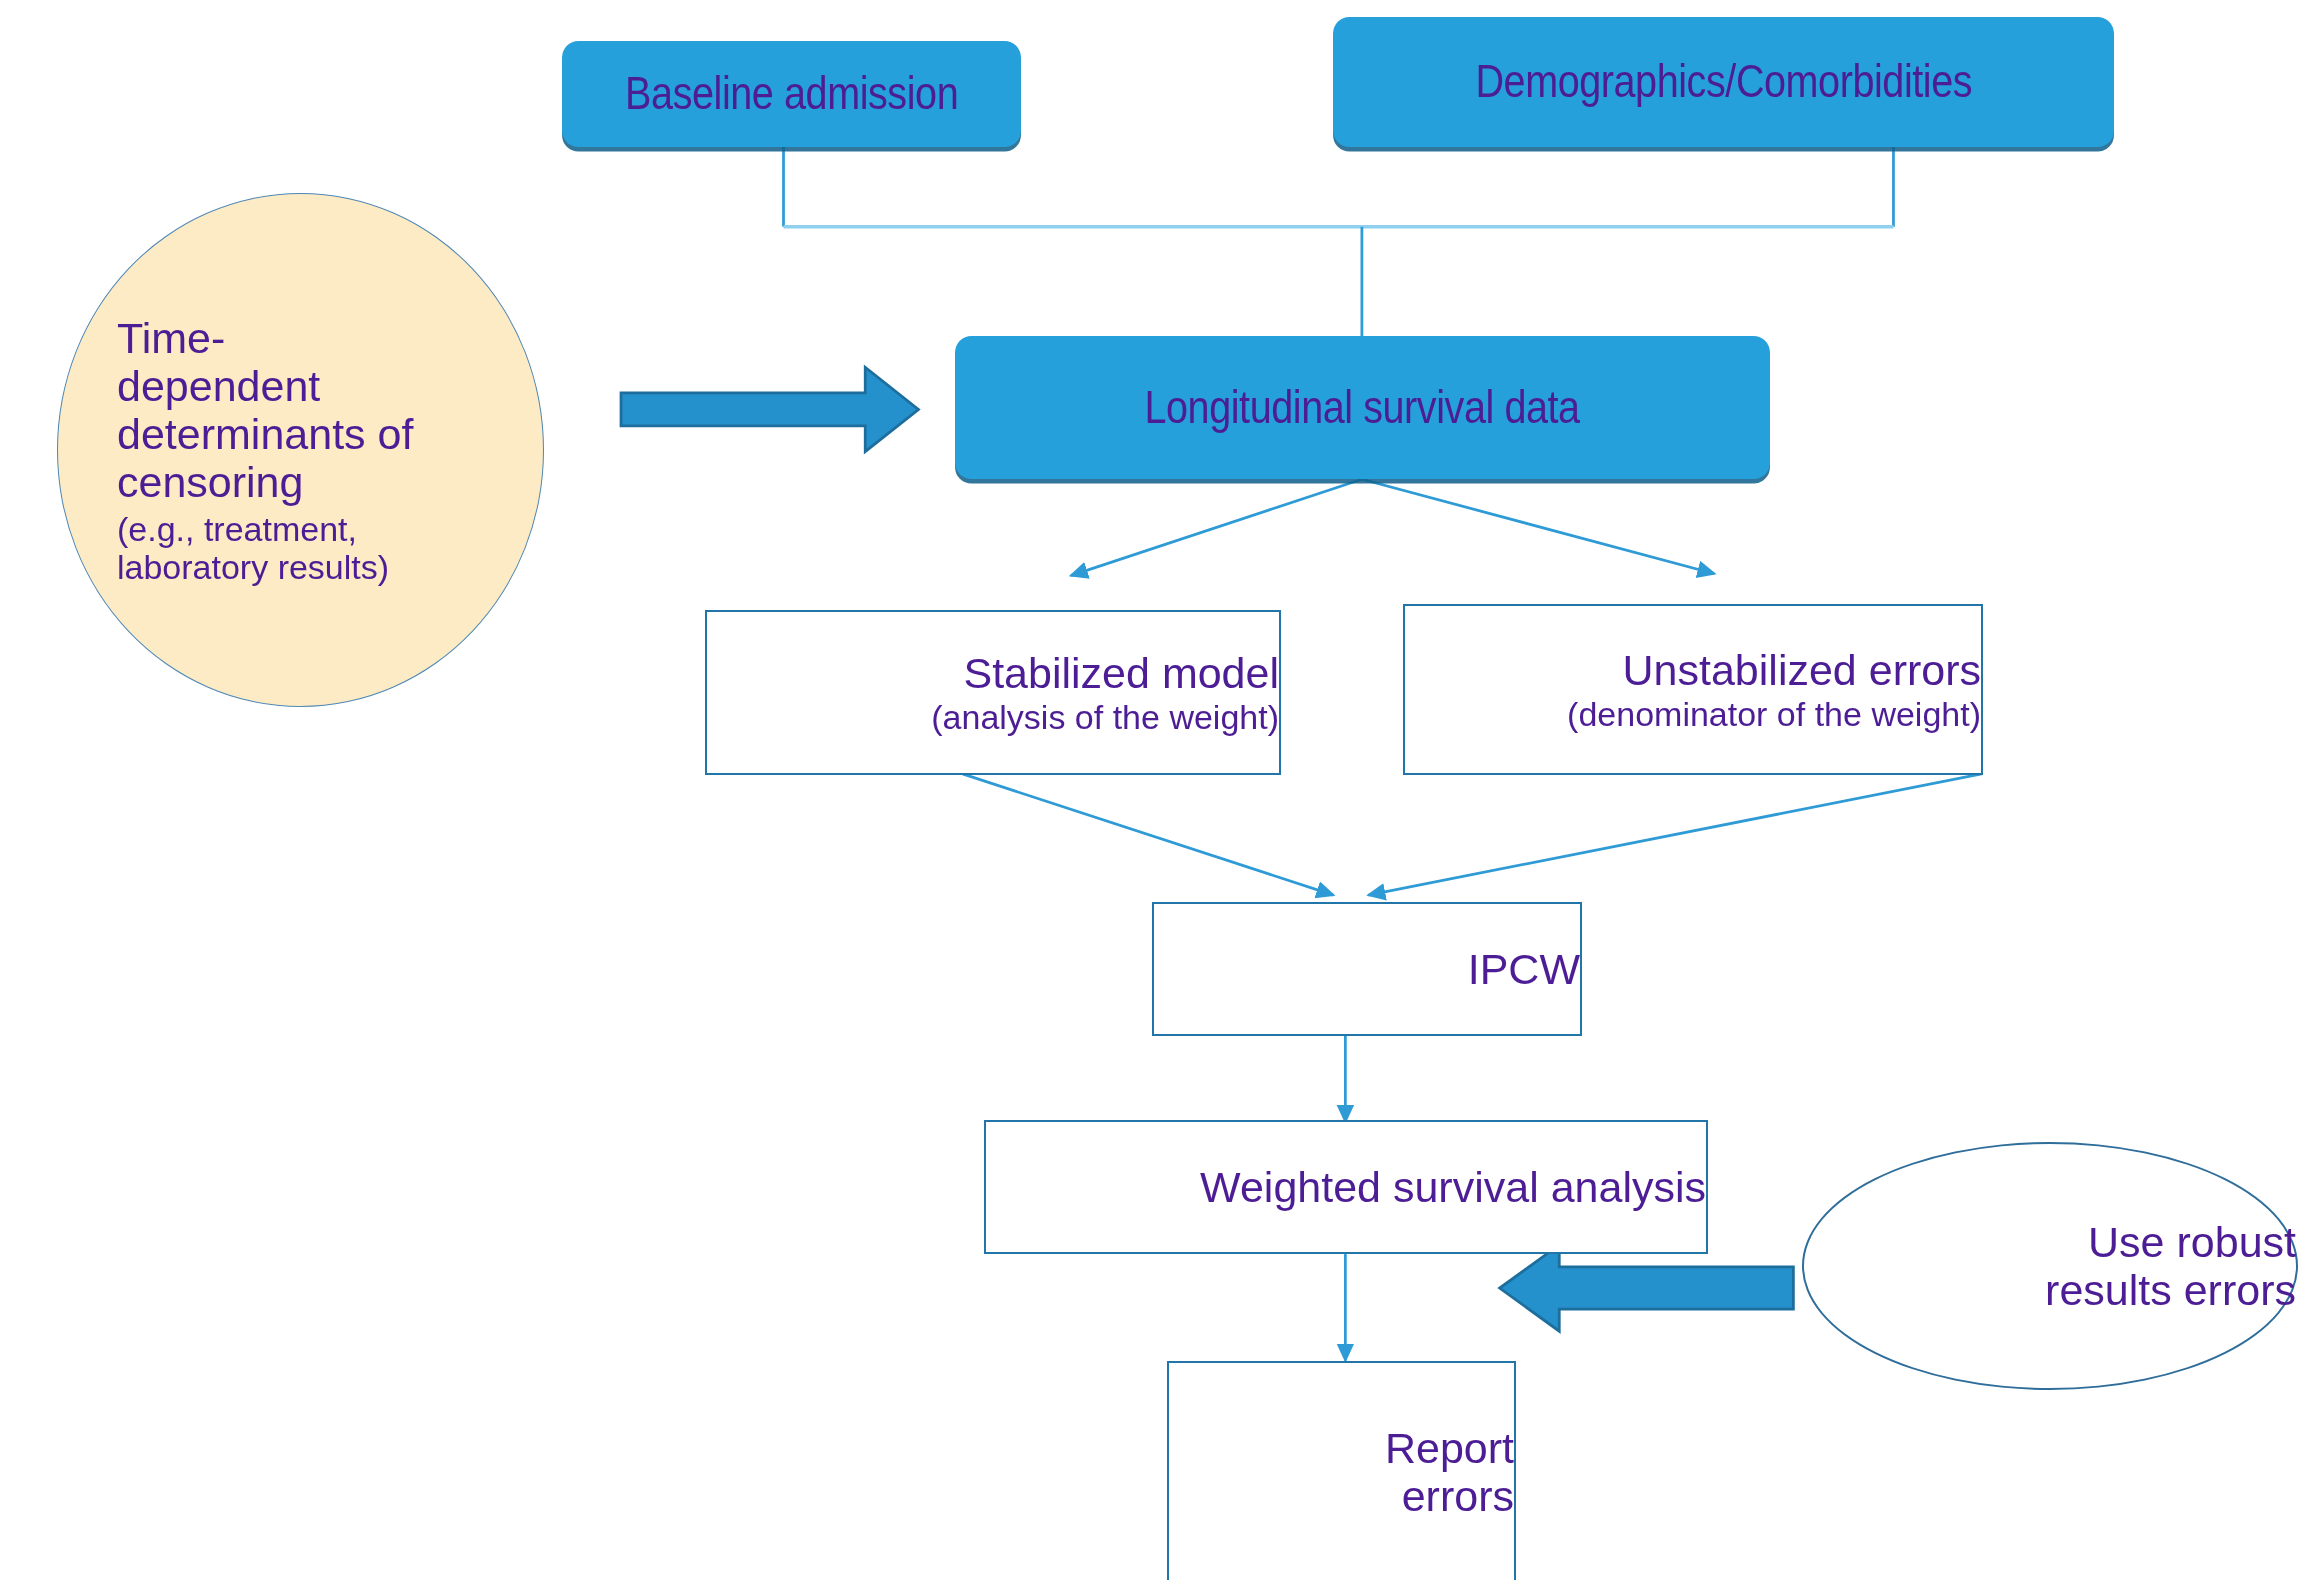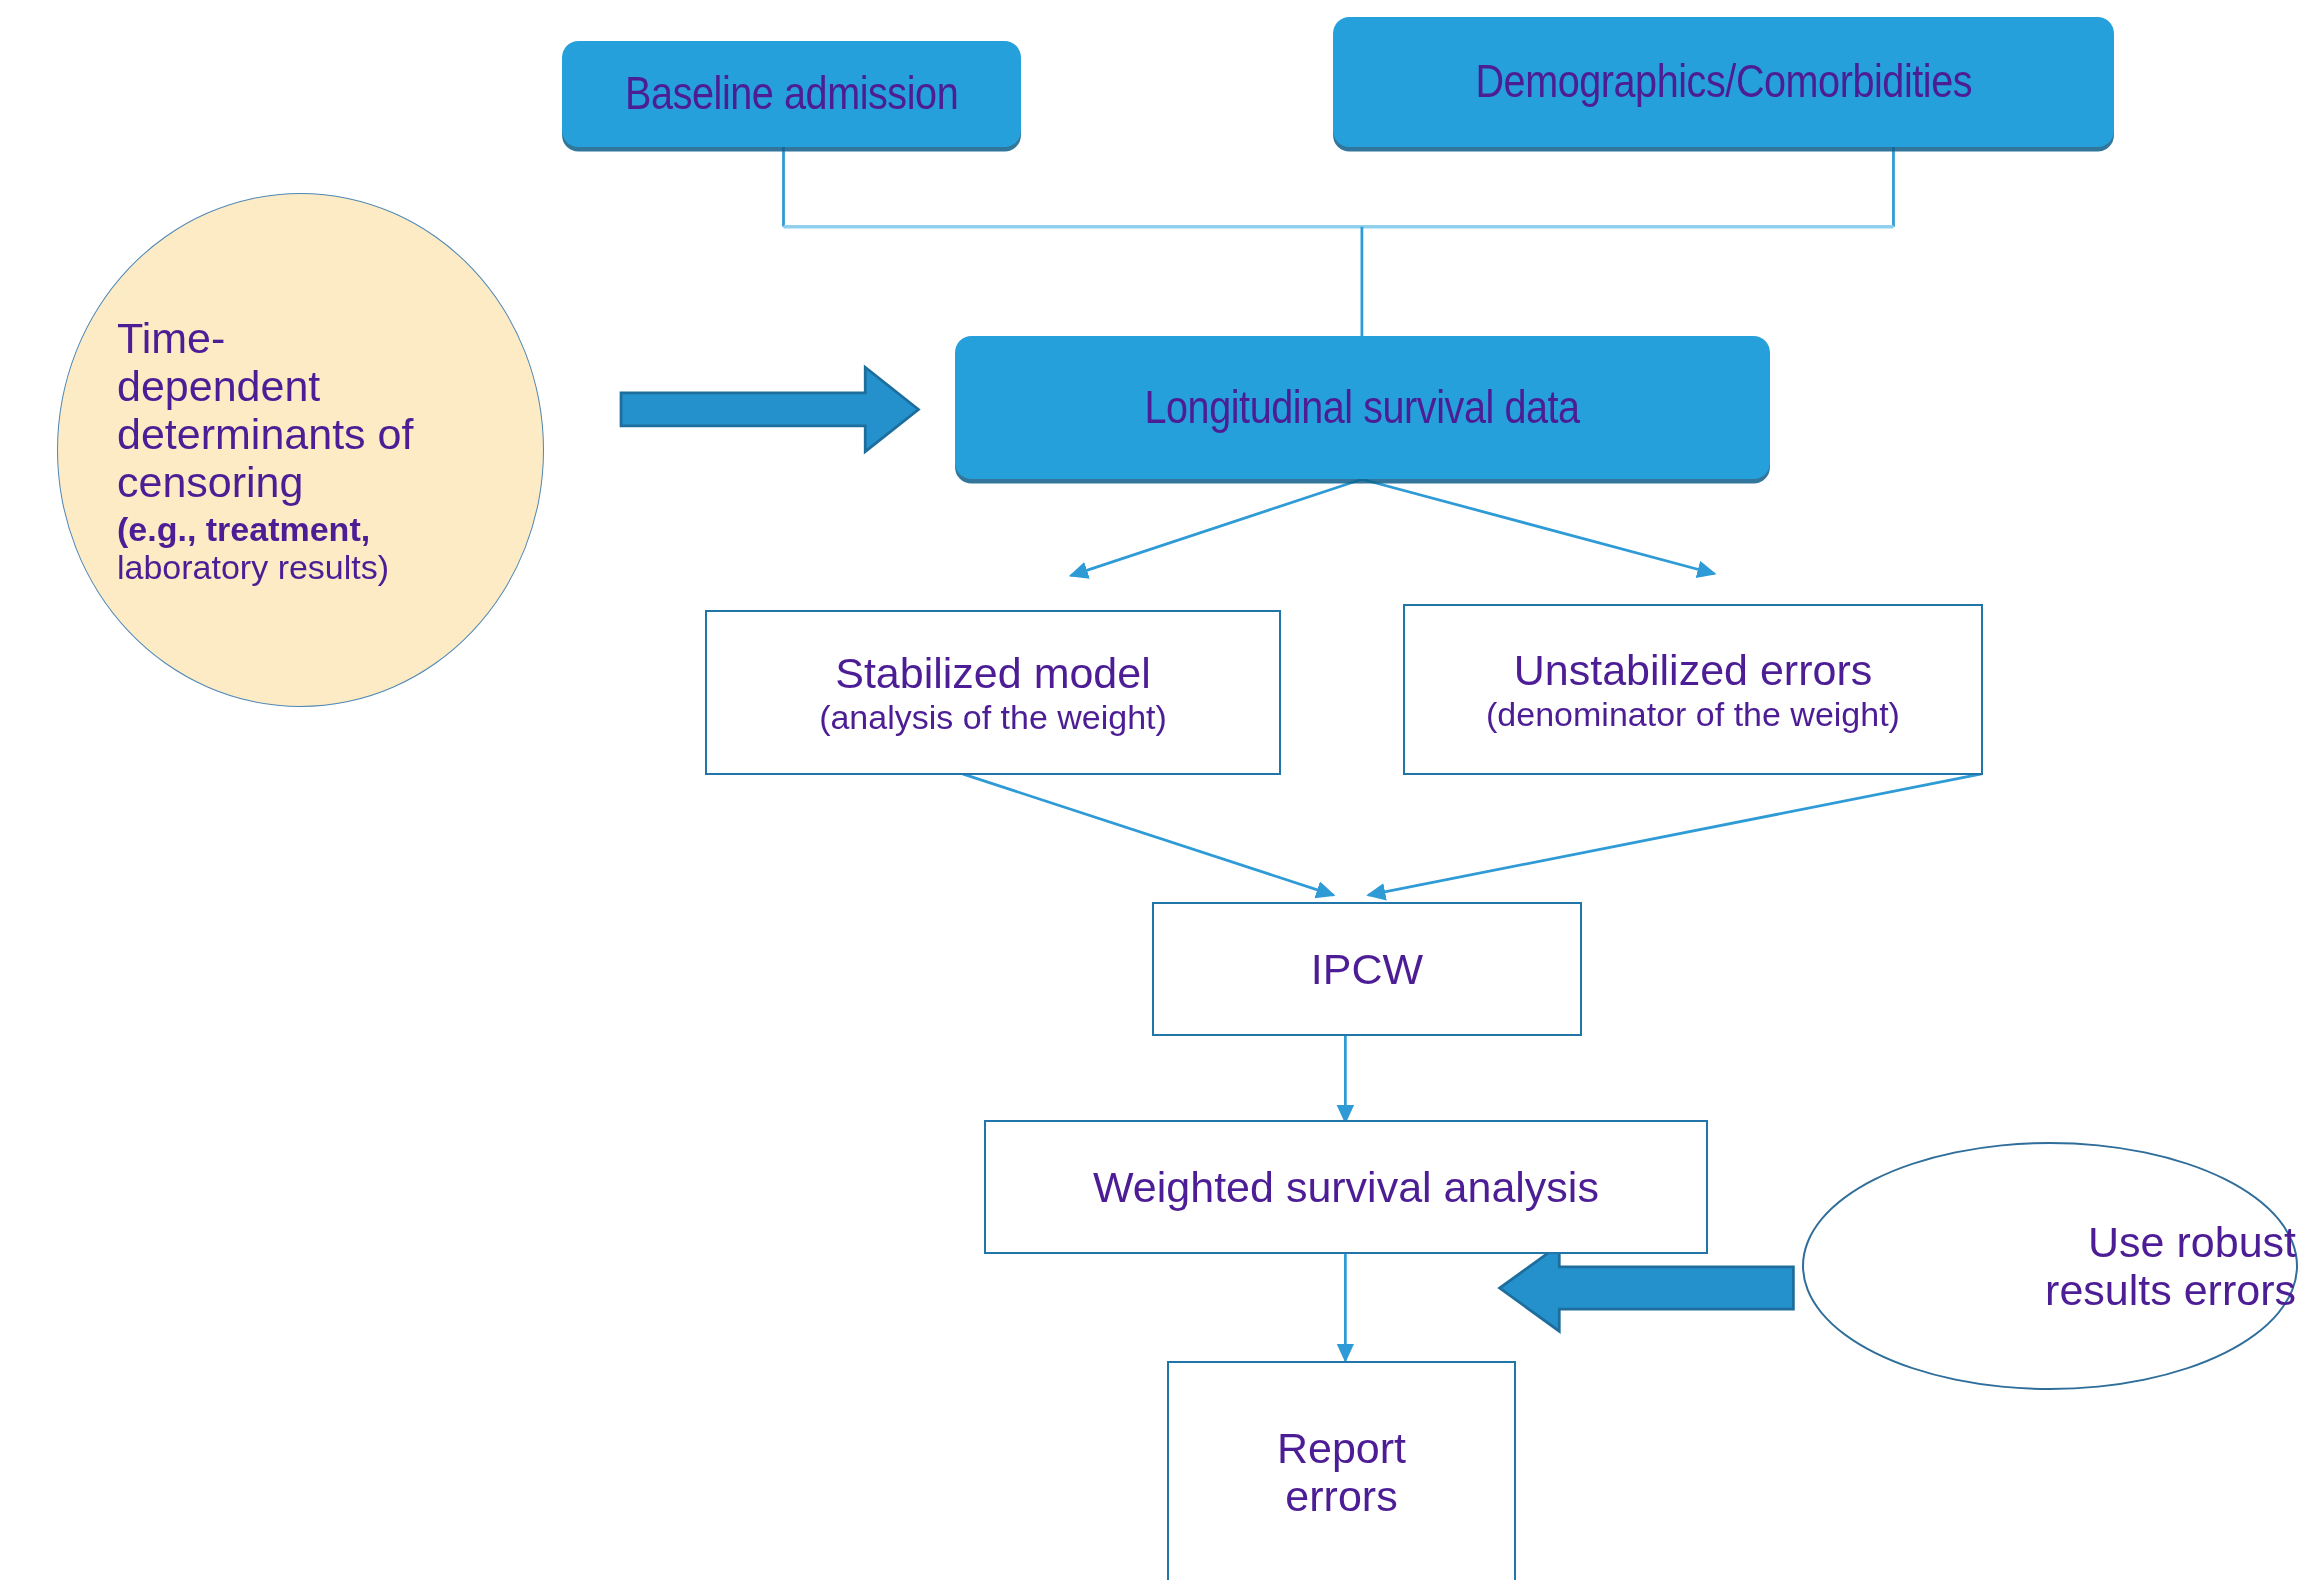--- a/index.html
+++ b/index.html
@@ -44,20 +44,21 @@
   }
   .blue-box .label {
     font-weight: 400;
     letter-spacing: -0.5px;
     transform: scaleX(0.86);
   }
   
   .white-box {
     background: #ffffff;
     border: 2.8px solid #2275A8;
+    align-items: flex-end;
   }
   
   .ellipse {
     border-radius: 50%;
   }
   .ellipse-yellow {
     background: #FCEBC4;
     border: 1.8px solid #4E87B5;
     align-items: flex-start;
     text-align: left;
@@ -122,21 +123,21 @@
 
   <div class="node blue-box" style="left:1333px; top:16.5px; width:781px; height:130px;">
     <div class="label t-big">Demographics/Comorbidities</div>
   </div>
 
   <div class="node ellipse ellipse-yellow" style="left:57px; top:193px; width:487px; height:514px;">
     <div class="line-block pad-l t-main">Time-</div>
     <div class="line-block pad-l t-main">dependent</div>
     <div class="line-block pad-l t-main">determinants of</div>
     <div class="line-block pad-l t-main">censoring</div>
-    <div class="line-block pad-l t-sub" style="margin-top:4px;font-weight:bold;">(e.g., treatment,</div>
+    <div class="line-block pad-l t-sub" style="margin-top:4px;">(e.g., treatment,</div>
     <div class="line-block pad-l t-sub">laboratory results)</div>
   </div>
 
   <div class="node blue-box" style="left:955px; top:336px; width:815px; height:143px;">
     <div class="label t-big">Longitudinal survival data</div>
   </div>
 
   <div class="node white-box" style="left:705px; top:610px; width:576px; height:165px;">
     <div class="t-main">Stabilized model</div>
     <div class="t-sub">(analysis of the weight)</div>

